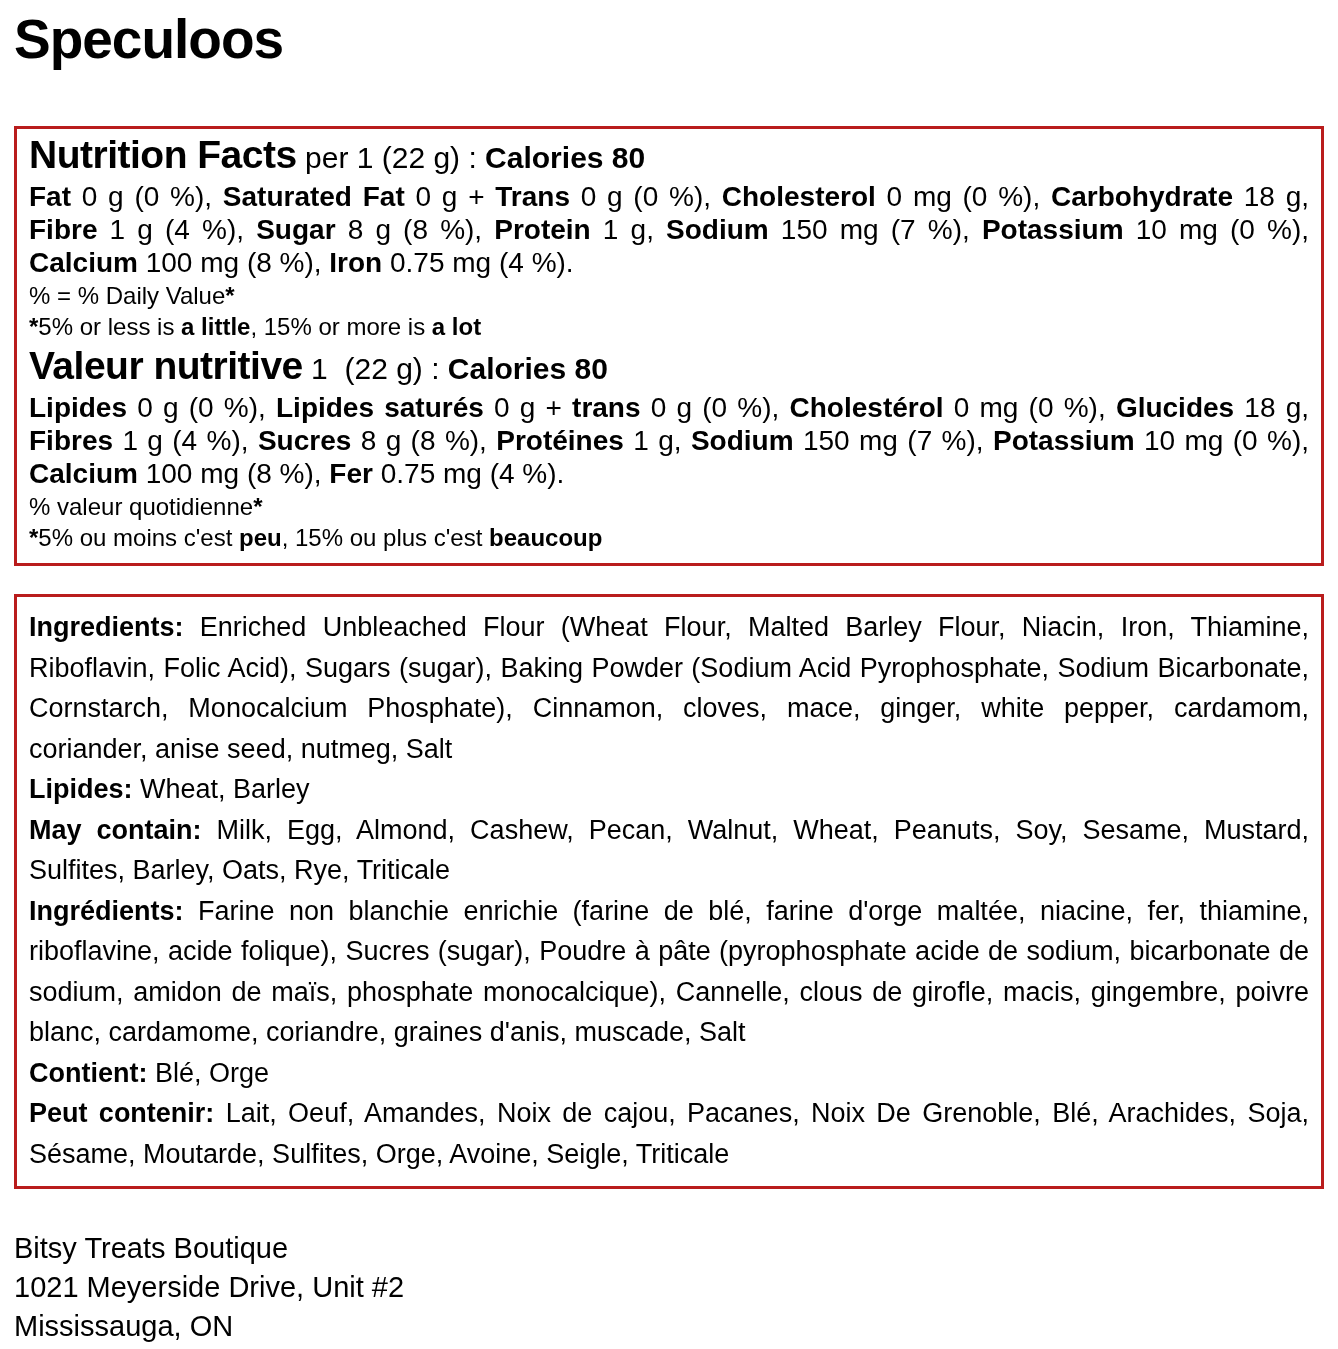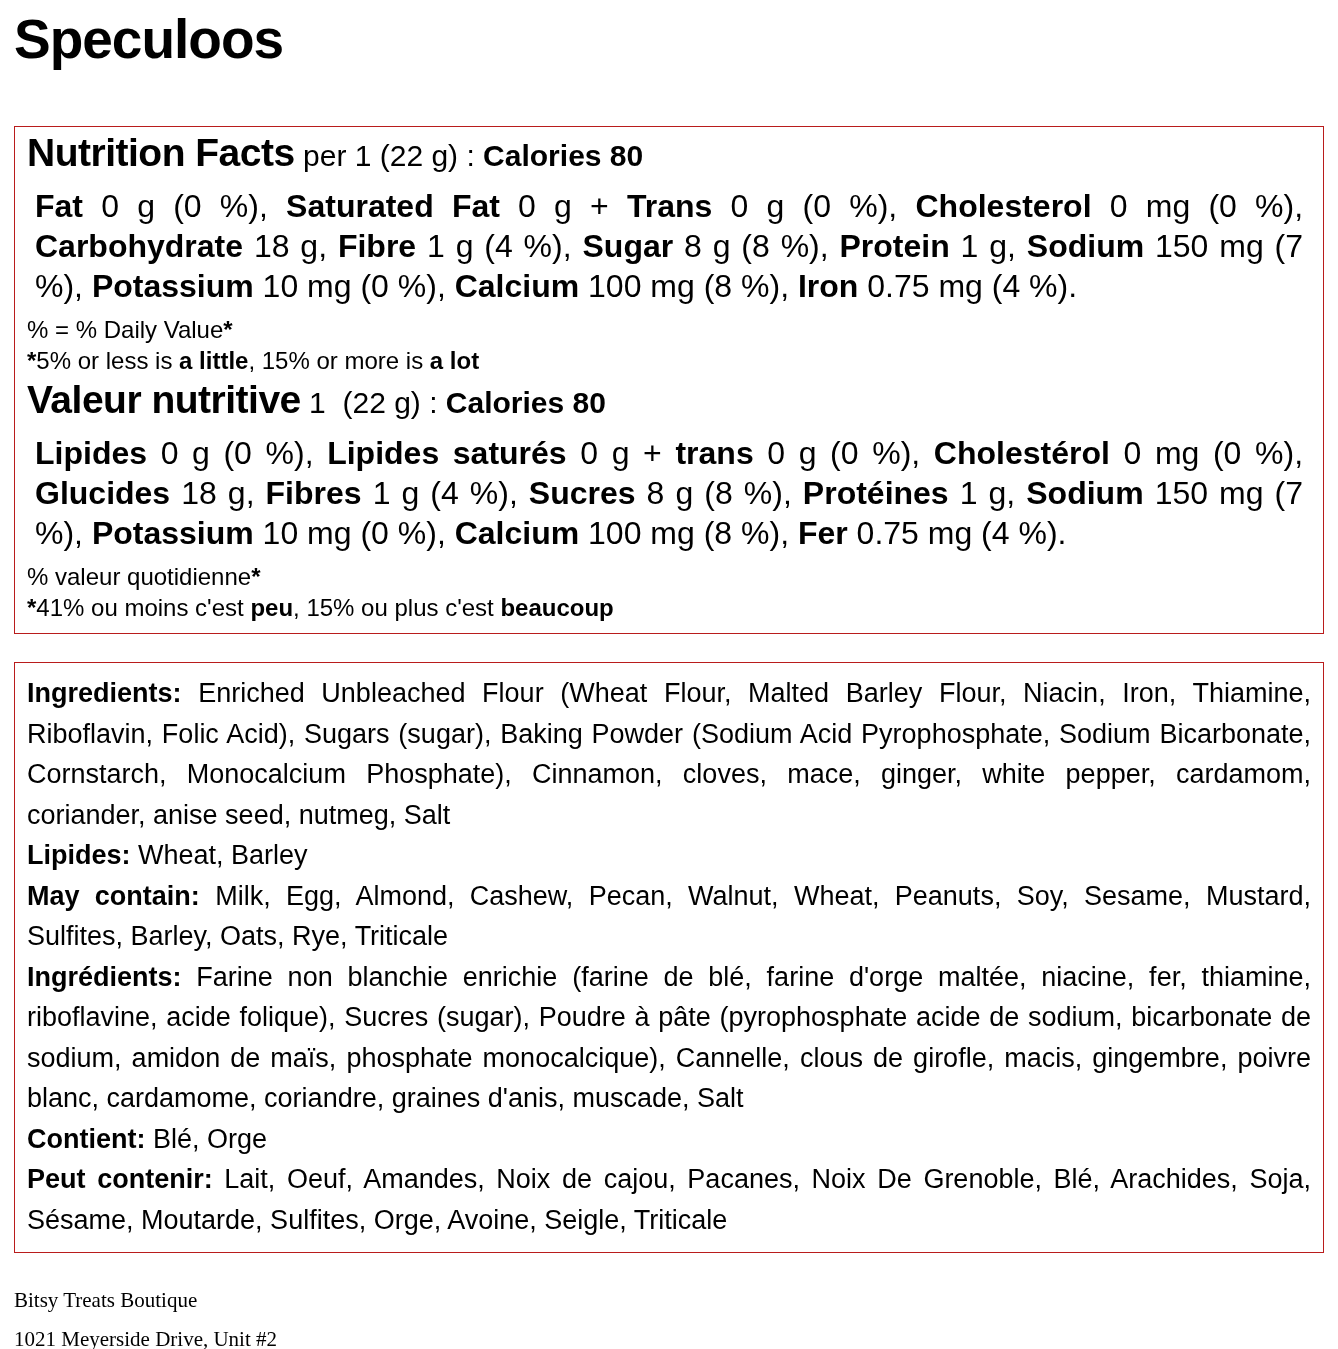--- a/index.html
+++ b/index.html
@@ -17,44 +17,44 @@
     overflow: hidden;
   }
   .title {
     font-size: 55px;
     font-weight: bold;
     letter-spacing: -1px;
     margin: 0;
     line-height: 66px;
   }
   .panel {
-    border: 1px solid #b91c1c;
+    border: 3px solid #b91c1c;
     box-sizing: border-box;
     width: 1310px;
     padding: 4px 12px 8px 12px;
   }
   .nutrition-panel { margin-top: 54px; }
   .ingredients-panel { margin-top: 28px; padding-top: 10px; padding-bottom: 12px; }
 
   .nf-heading-line {
     font-size: 30px;
     line-height: 44px;
     white-space: nowrap;
   }
   .nf-name {
     font-size: 39px;
     font-weight: bold;
     letter-spacing: -0.5px;
   }
   .nf-cal { font-weight: bold; }
 
   .nf-body {
-    margin: 8px;
-    font-size: 32px;
-    line-height: 40px;
+    margin: 0;
+    font-size: 28px;
+    line-height: 33px;
     text-align: justify;
   }
   .nf-foot {
     display: flex;
     justify-content: space-between;
     align-items: baseline;
     font-size: 24px;
     line-height: 31px;
     margin: 1px 0 2px 0;
     flex-direction: column;
@@ -62,24 +62,23 @@
   .b { font-weight: bold; }
 
   .ing-par {
     margin: 0;
     font-size: 27px;
     line-height: 40.5px;
     text-align: justify;
   }
 
   .footer {
-    margin-top: 28px;
-    font-size: 21px;
+    margin-top: 40px;
+    font-size: 29px;
     line-height: 39px;
-    font-family: Liberation Serif, serif;
   }
   .footer div { margin: 0; }
 </style>
 </head>
 <body>
 
 <div class="page">
 
   <h1 class="title">Speculoos</h1>
 
@@ -96,21 +95,21 @@
     </div>
 
     <div class="nf-heading-line">
       <span class="nf-name">Valeur nutritive</span>
       <span class="nf-serving">1&nbsp; (22 g) : </span>
       <span class="nf-cal">Calories 80</span>
     </div>
     <p class="nf-body"><span class="b">Lipides</span><span> 0 g (0 %), </span><span class="b">Lipides saturés</span><span> 0 g + </span><span class="b">trans</span><span> 0 g (0 %), </span><span class="b">Cholestérol</span><span> 0 mg (0 %), </span><span class="b">Glucides</span><span> 18 g, </span><span class="b">Fibres</span><span> 1 g (4 %), </span><span class="b">Sucres</span><span> 8 g (8 %), </span><span class="b">Protéines</span><span> 1 g, </span><span class="b">Sodium</span><span> 150 mg (7 %), </span><span class="b">Potassium</span><span> 10 mg (0 %), </span><span class="b">Calcium</span><span> 100 mg (8 %), </span><span class="b">Fer</span><span> 0.75 mg (4 %).</span></p>
     <div class="nf-foot">
       <span><span>% valeur quotidienne</span><span class="b">*</span></span>
-      <span><span class="b">*</span><span>41% ou moins c'est </span><span class="b">peu</span><span>, 15% ou plus c'est </span><span class="b">beaucoup</span></span>
+      <span><span class="b">*</span><span>5% ou moins c'est </span><span class="b">peu</span><span>, 15% ou plus c'est </span><span class="b">beaucoup</span></span>
     </div>
   </section>
 
   <section class="panel ingredients-panel">
     <p class="ing-par"><span class="b">Ingredients:</span><span> Enriched Unbleached Flour (Wheat Flour, Malted Barley Flour, Niacin, Iron, Thiamine, Riboflavin, Folic Acid), Sugars (sugar), Baking Powder (Sodium Acid Pyrophosphate, Sodium Bicarbonate, Cornstarch, Monocalcium Phosphate), Cinnamon, cloves, mace, ginger, white pepper, cardamom, coriander, anise seed, nutmeg, Salt</span></p>
     <p class="ing-par"><span class="b">Lipides:</span><span> Wheat, Barley</span></p>
     <p class="ing-par"><span class="b">May contain:</span><span> Milk, Egg, Almond, Cashew, Pecan, Walnut, Wheat, Peanuts, Soy, Sesame, Mustard, Sulfites, Barley, Oats, Rye, Triticale</span></p>
     <p class="ing-par"><span class="b">Ingrédients:</span><span> Farine non blanchie enrichie (farine de blé, farine d'orge maltée, niacine, fer, thiamine, riboflavine, acide folique), Sucres (sugar), Poudre à pâte (pyrophosphate acide de sodium, bicarbonate de sodium, amidon de maïs, phosphate monocalcique), Cannelle, clous de girofle, macis, gingembre, poivre blanc, cardamome, coriandre, graines d'anis, muscade, Salt</span></p>
     <p class="ing-par"><span class="b">Contient:</span><span> Blé, Orge</span></p>
     <p class="ing-par"><span class="b">Peut contenir:</span><span> Lait, Oeuf, Amandes, Noix de cajou, Pacanes, Noix De Grenoble, Blé, Arachides, Soja, Sésame, Moutarde, Sulfites, Orge, Avoine, Seigle, Triticale</span></p>

